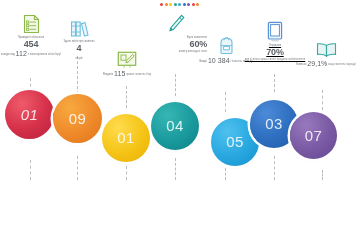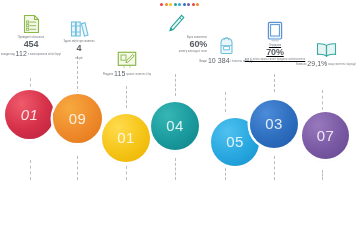--- a/index.html
+++ b/index.html
@@ -219,17 +219,17 @@
         <path d="M10.5 3.4c1.9-1.5 4.6-1.9 9-1.6v10.6c-4.4-.3-7.1.1-9 1.6z" fill="#e6f5f3" stroke="#3aa9a2" stroke-width="1.1"></path>
         <path d="M10.5 3.4v10.6" stroke="#3aa9a2" stroke-width="1.1"></path>
       </svg>
     </div>
     <div class="caption">
       <span>Близько</span>
       <span class="inlinenum">29,1%</span>
       <span class="sm">вашу жовтень баркаді</span>
     </div>
   </div>
-  <div class="bubble" style="left:302px;top:112px;width:47px;height:47px;background:radial-gradient(circle at 34% 28%,#9878bd 0%,#7a5aa3 52%,#654691 100%);">
+  <div class="bubble" style="left:290px;top:112px;width:47px;height:47px;background:radial-gradient(circle at 34% 28%,#9878bd 0%,#7a5aa3 52%,#654691 100%);">
     <span>07</span>
   </div>
 
 </div>
 
 </body></html>

